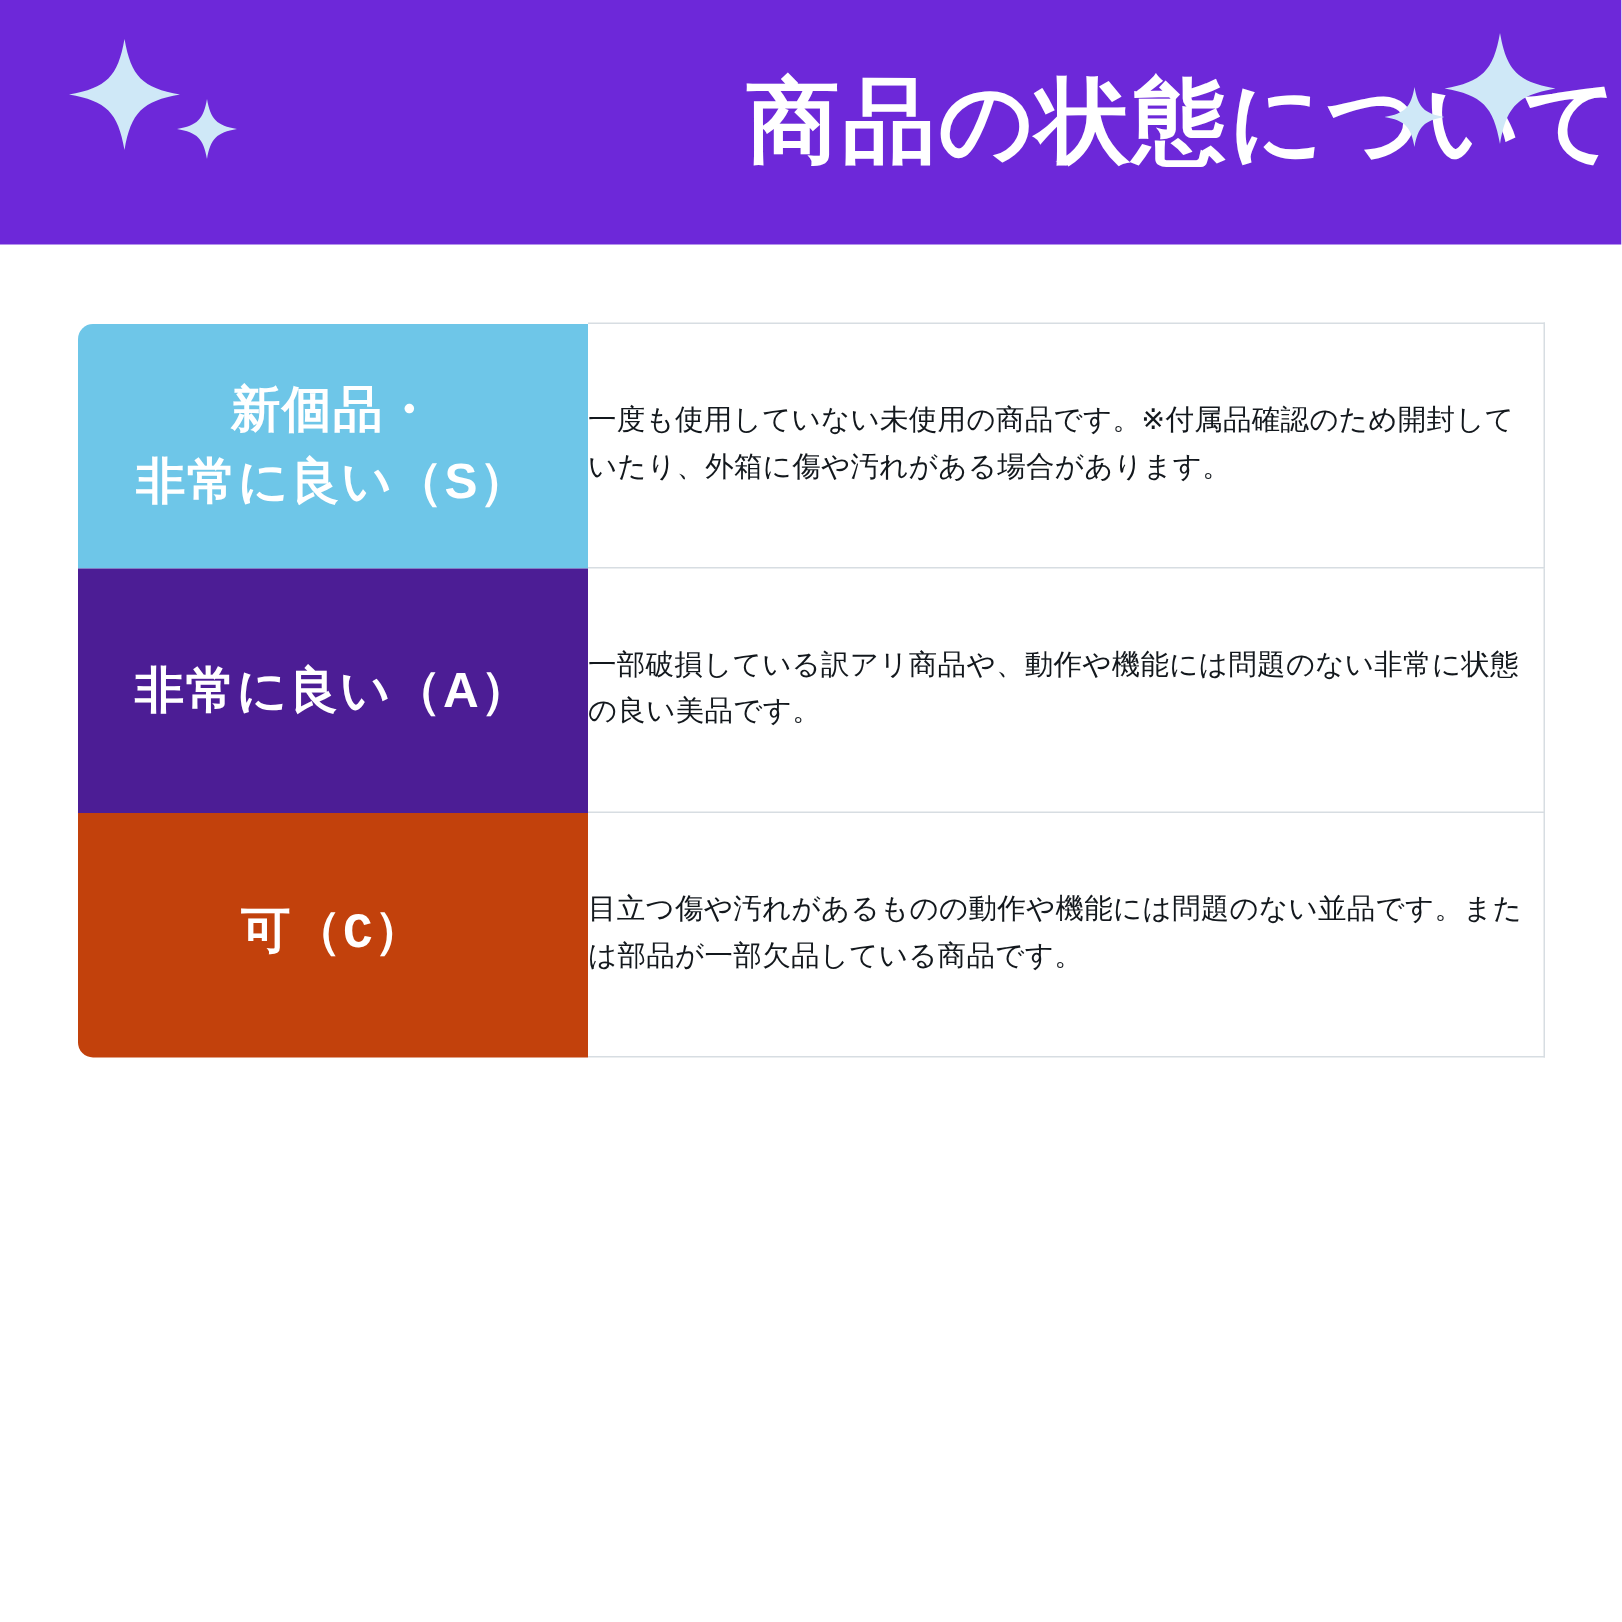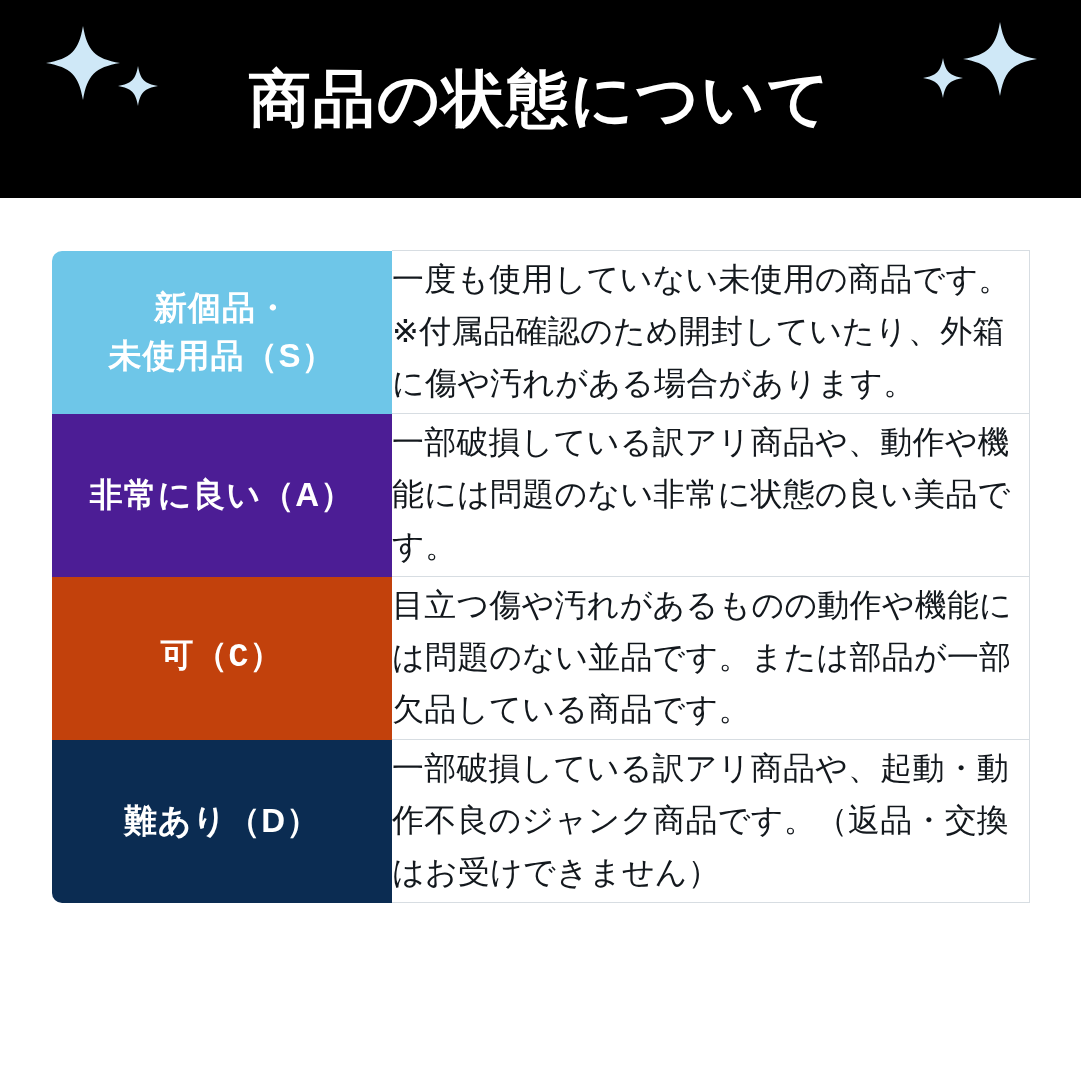--- a/index.html
+++ b/index.html
@@ -11,25 +11,25 @@
     height: 1081px;
     background: #ffffff;
     font-family: "Liberation Sans", "DejaVu Sans", sans-serif;
     overflow: hidden;
   }
 
   
   .header {
     position: relative;
     width: 1081px;
-    height: 198px;
-    background: #000000;
+    height: 163px;
+    background: #6d28d9;
     display: flex;
     align-items: center;
-    justify-content: center;
+    justify-content: flex-end;
     box-sizing: border-box;
   }
   .header-title {
     color: #ffffff;
     font-size: 62px;
     font-weight: bold;
     letter-spacing: 2px;
     line-height: 1;
     white-space: nowrap;
   }
@@ -64,21 +64,21 @@
     font-size: 33px;
     line-height: 1.45;
     letter-spacing: 1px;
     padding: 0 8px;
     box-sizing: border-box;
   }
   .desc-cell {
     width: 637px;
     background: #ffffff;
     color: #13181d;
-    font-size: 32px;
+    font-size: 19px;
     line-height: 1.62;
     padding: 10px 20px 10px 26px;
     box-sizing: border-box;
     border-top: 1px solid #d7dde2;
     border-right: 1px solid #d7dde2;
     border-bottom: 1px solid #d7dde2;
     letter-spacing: 0.2px;
   }
   tr:first-child .desc-cell { border-top: 1px solid #d7dde2; }
 
@@ -118,37 +118,31 @@
 
   <div class="header-title">商品の状態について</div>
 </div>
 
 <div class="table-wrap">
   <table class="cond-table">
     <tbody>
       <tr>
         <td class="grade-cell" style="background:#6ec6e8;">
           <span class="grade-line">新個品・</span>
-          <span class="grade-line">未使用品（S）</span>
+          <span class="grade-line">非常に良い（S）</span>
         </td>
         <td class="desc-cell">一度も使用していない未使用の商品です。※付属品確認のため開封していたり、外箱に傷や汚れがある場合があります。</td>
       </tr>
       <tr>
         <td class="grade-cell" style="background:#4c1d95;">
           <span class="grade-line">非常に良い（A）</span>
         </td>
         <td class="desc-cell">一部破損している訳アリ商品や、動作や機能には問題のない非常に状態の良い美品です。</td>
       </tr>
       <tr>
         <td class="grade-cell" style="background:#c2410c;font-family:Liberation Mono, monospace;">
           <span class="grade-line">可（C）</span>
         </td>
         <td class="desc-cell">目立つ傷や汚れがあるものの動作や機能には問題のない並品です。または部品が一部欠品している商品です。</td>
       </tr>
-      <tr>
-        <td class="grade-cell" style="background:#0b2c52;">
-          <span class="grade-line">難あり（D）</span>
-        </td>
-        <td class="desc-cell">一部破損している訳アリ商品や、起動・動作不良のジャンク商品です。（返品・交換はお受けできません）</td>
-      </tr>
     </tbody>
   </table>
 </div>
 
 </body></html>

